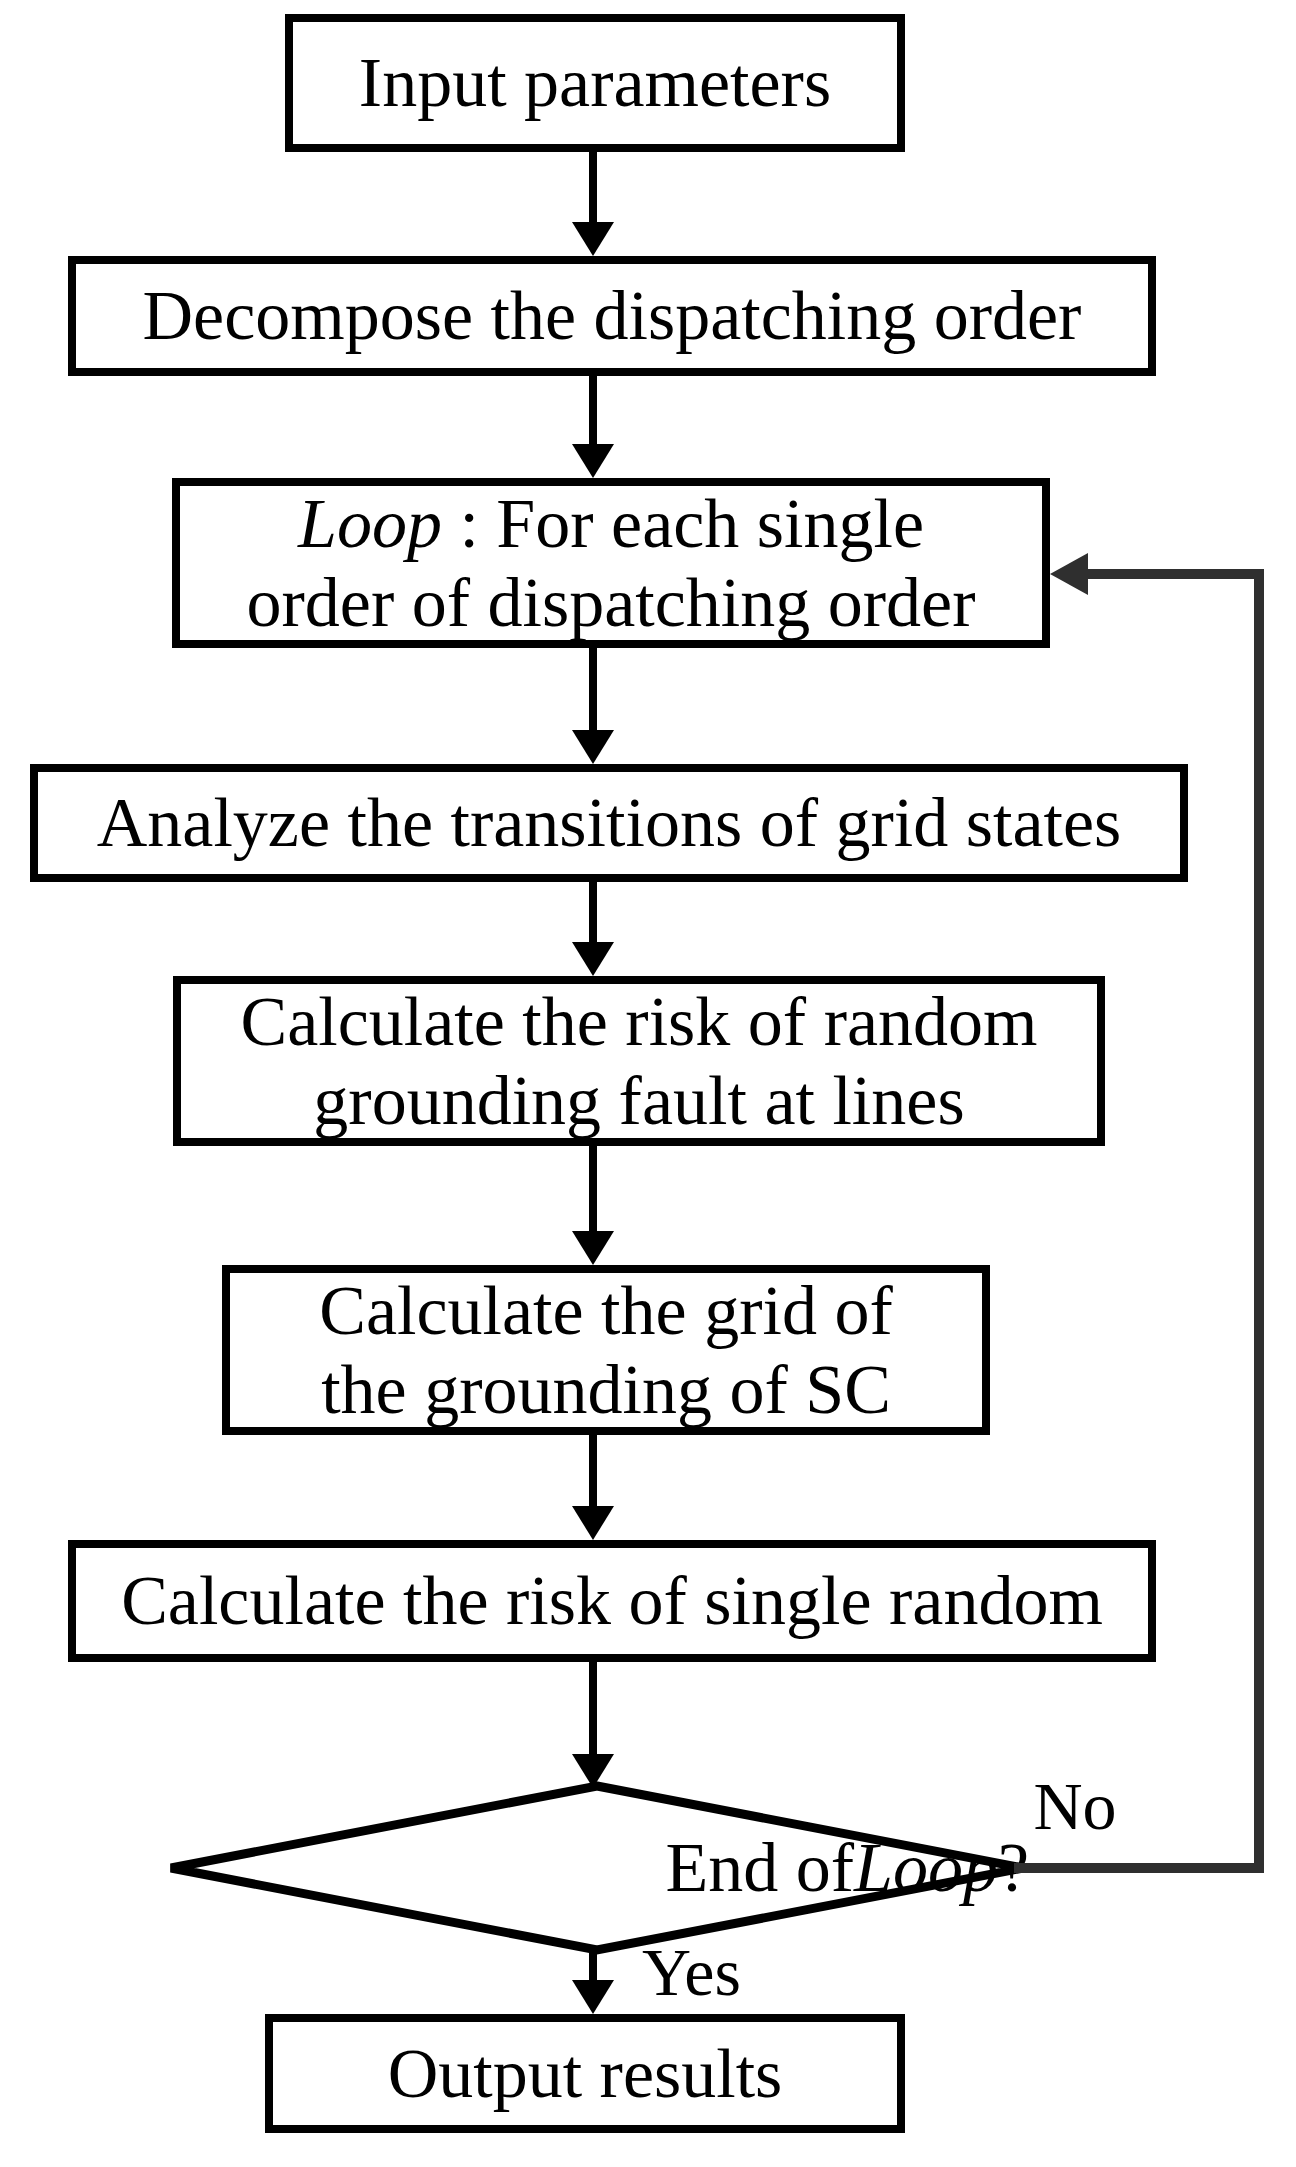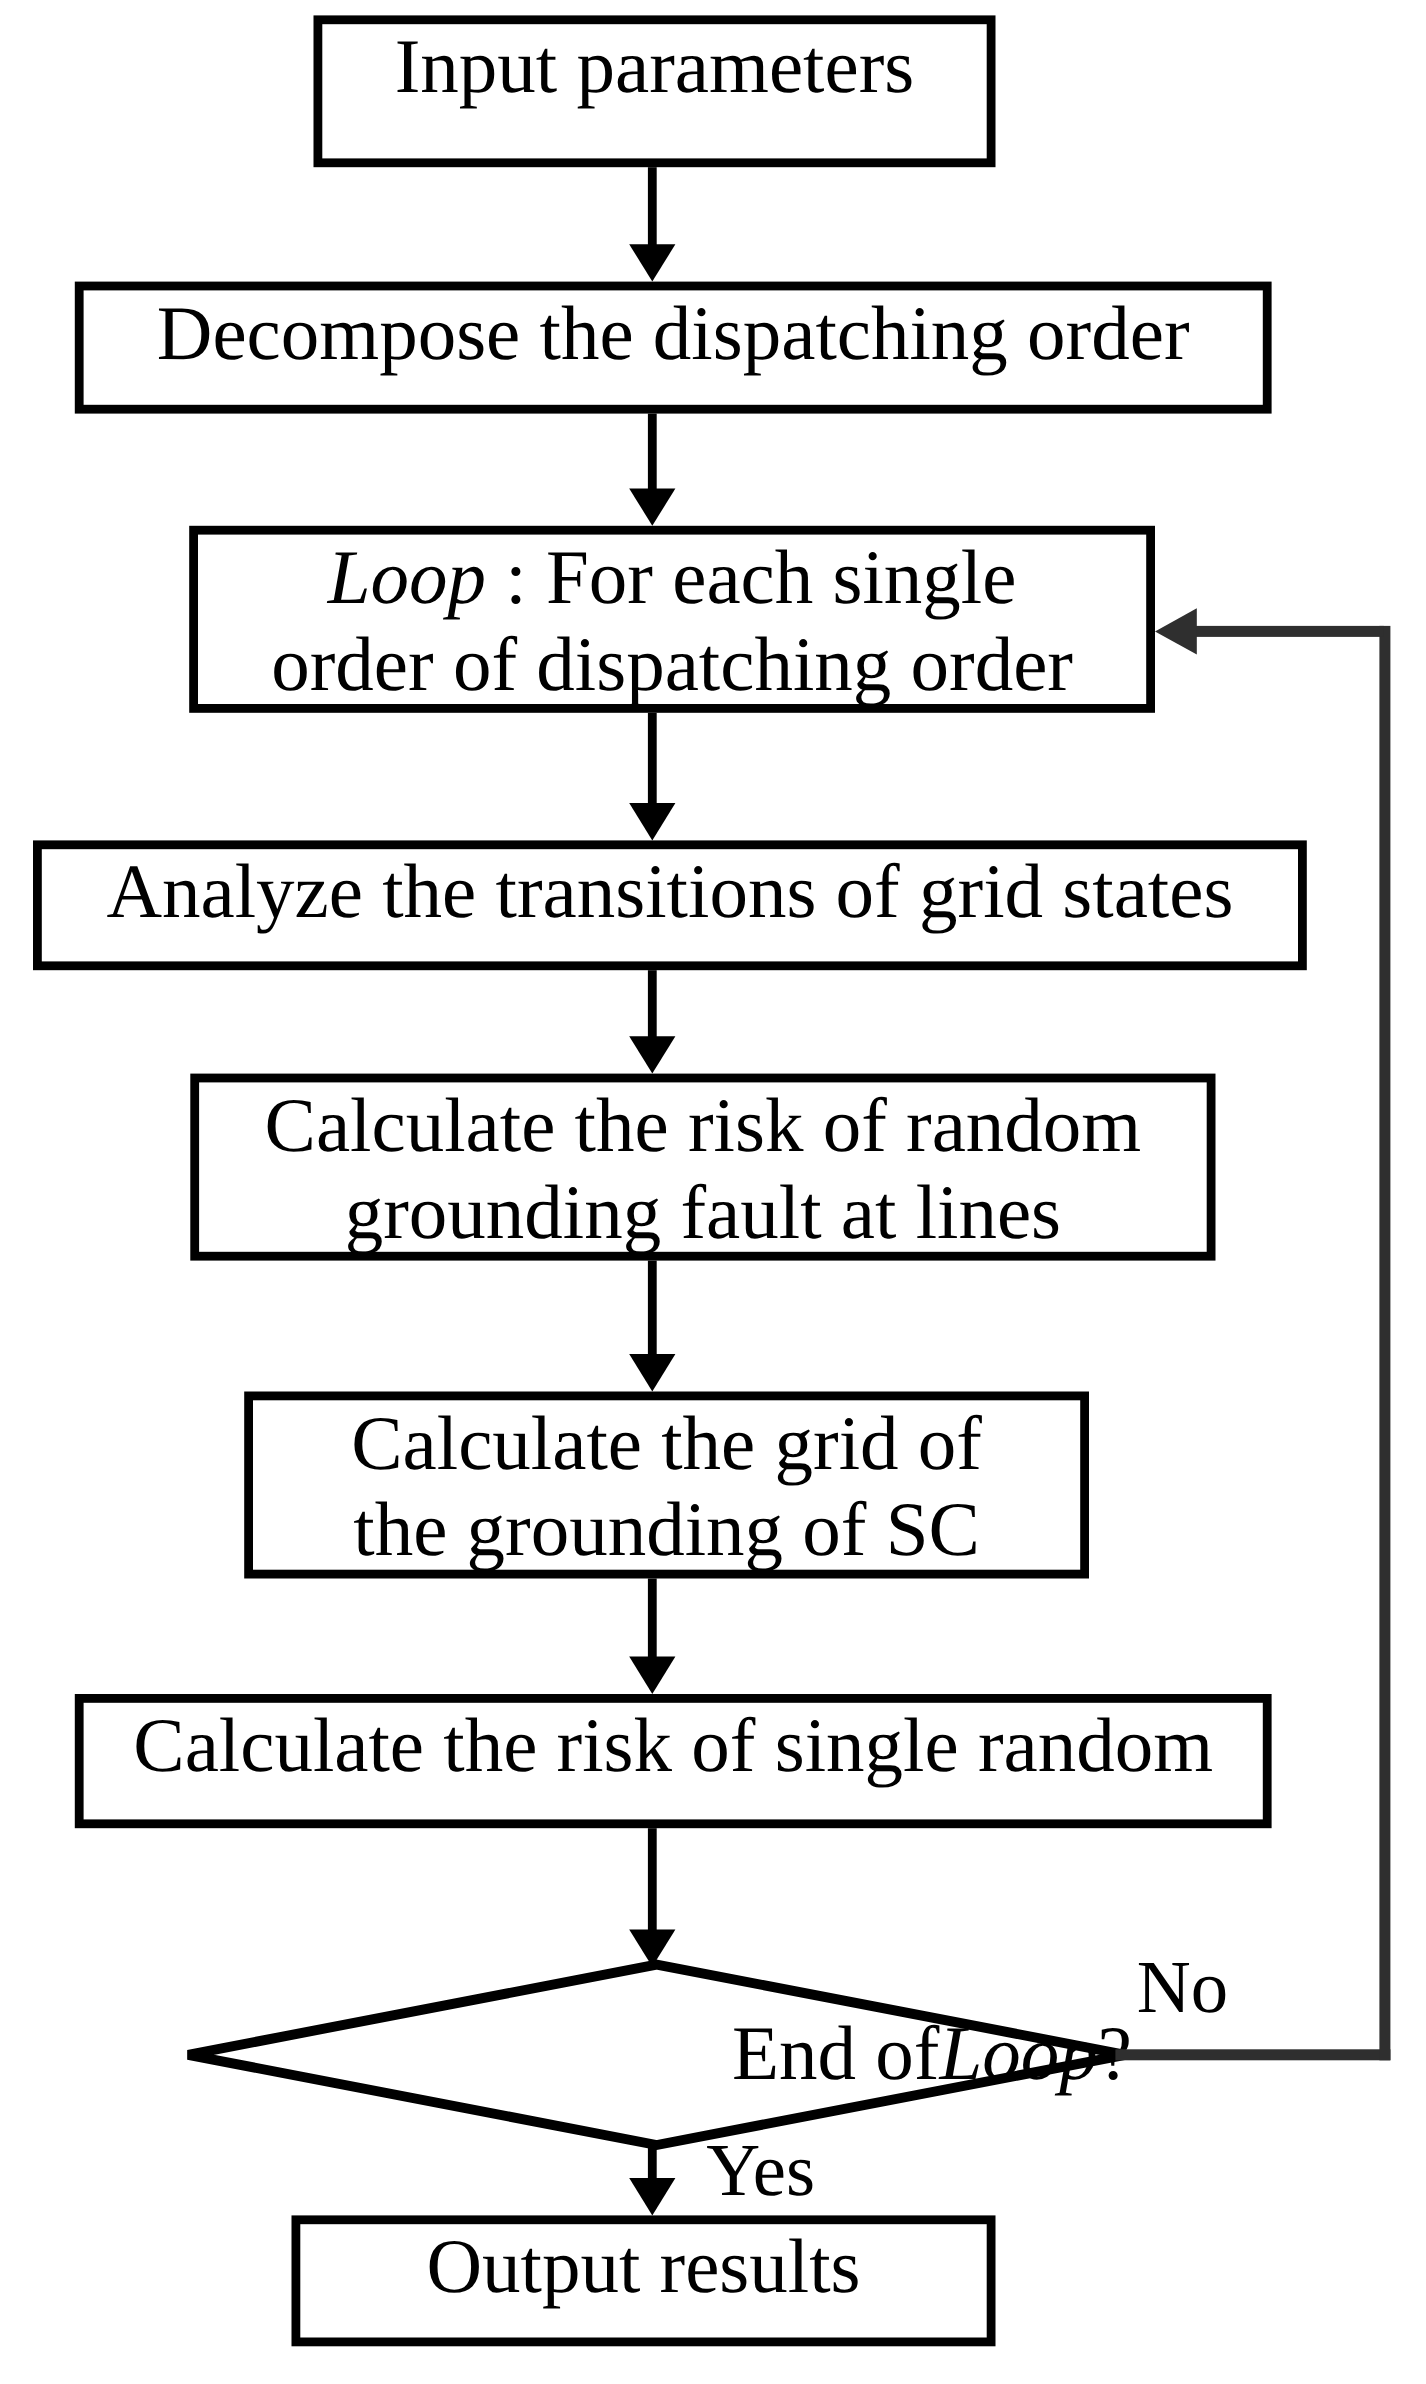--- a/index.html
+++ b/index.html
@@ -17,21 +17,21 @@
     overflow: hidden;
   }
   .box {
     position: absolute;
     box-sizing: border-box;
     border: 8px solid #000000;
     background: #ffffff;
     display: flex;
     flex-direction: column;
     align-items: center;
-    justify-content: flex-start;
+    justify-content: center;
     text-align: center;
     font-size: 70px;
     line-height: 1.13;
     white-space: nowrap;
   }
   .box span { display: block; }
   .inline-wrap { display: flex; flex-direction: row; }
   .inline-wrap span { display: inline; }
   .it { font-style: italic; }
   .vline {

